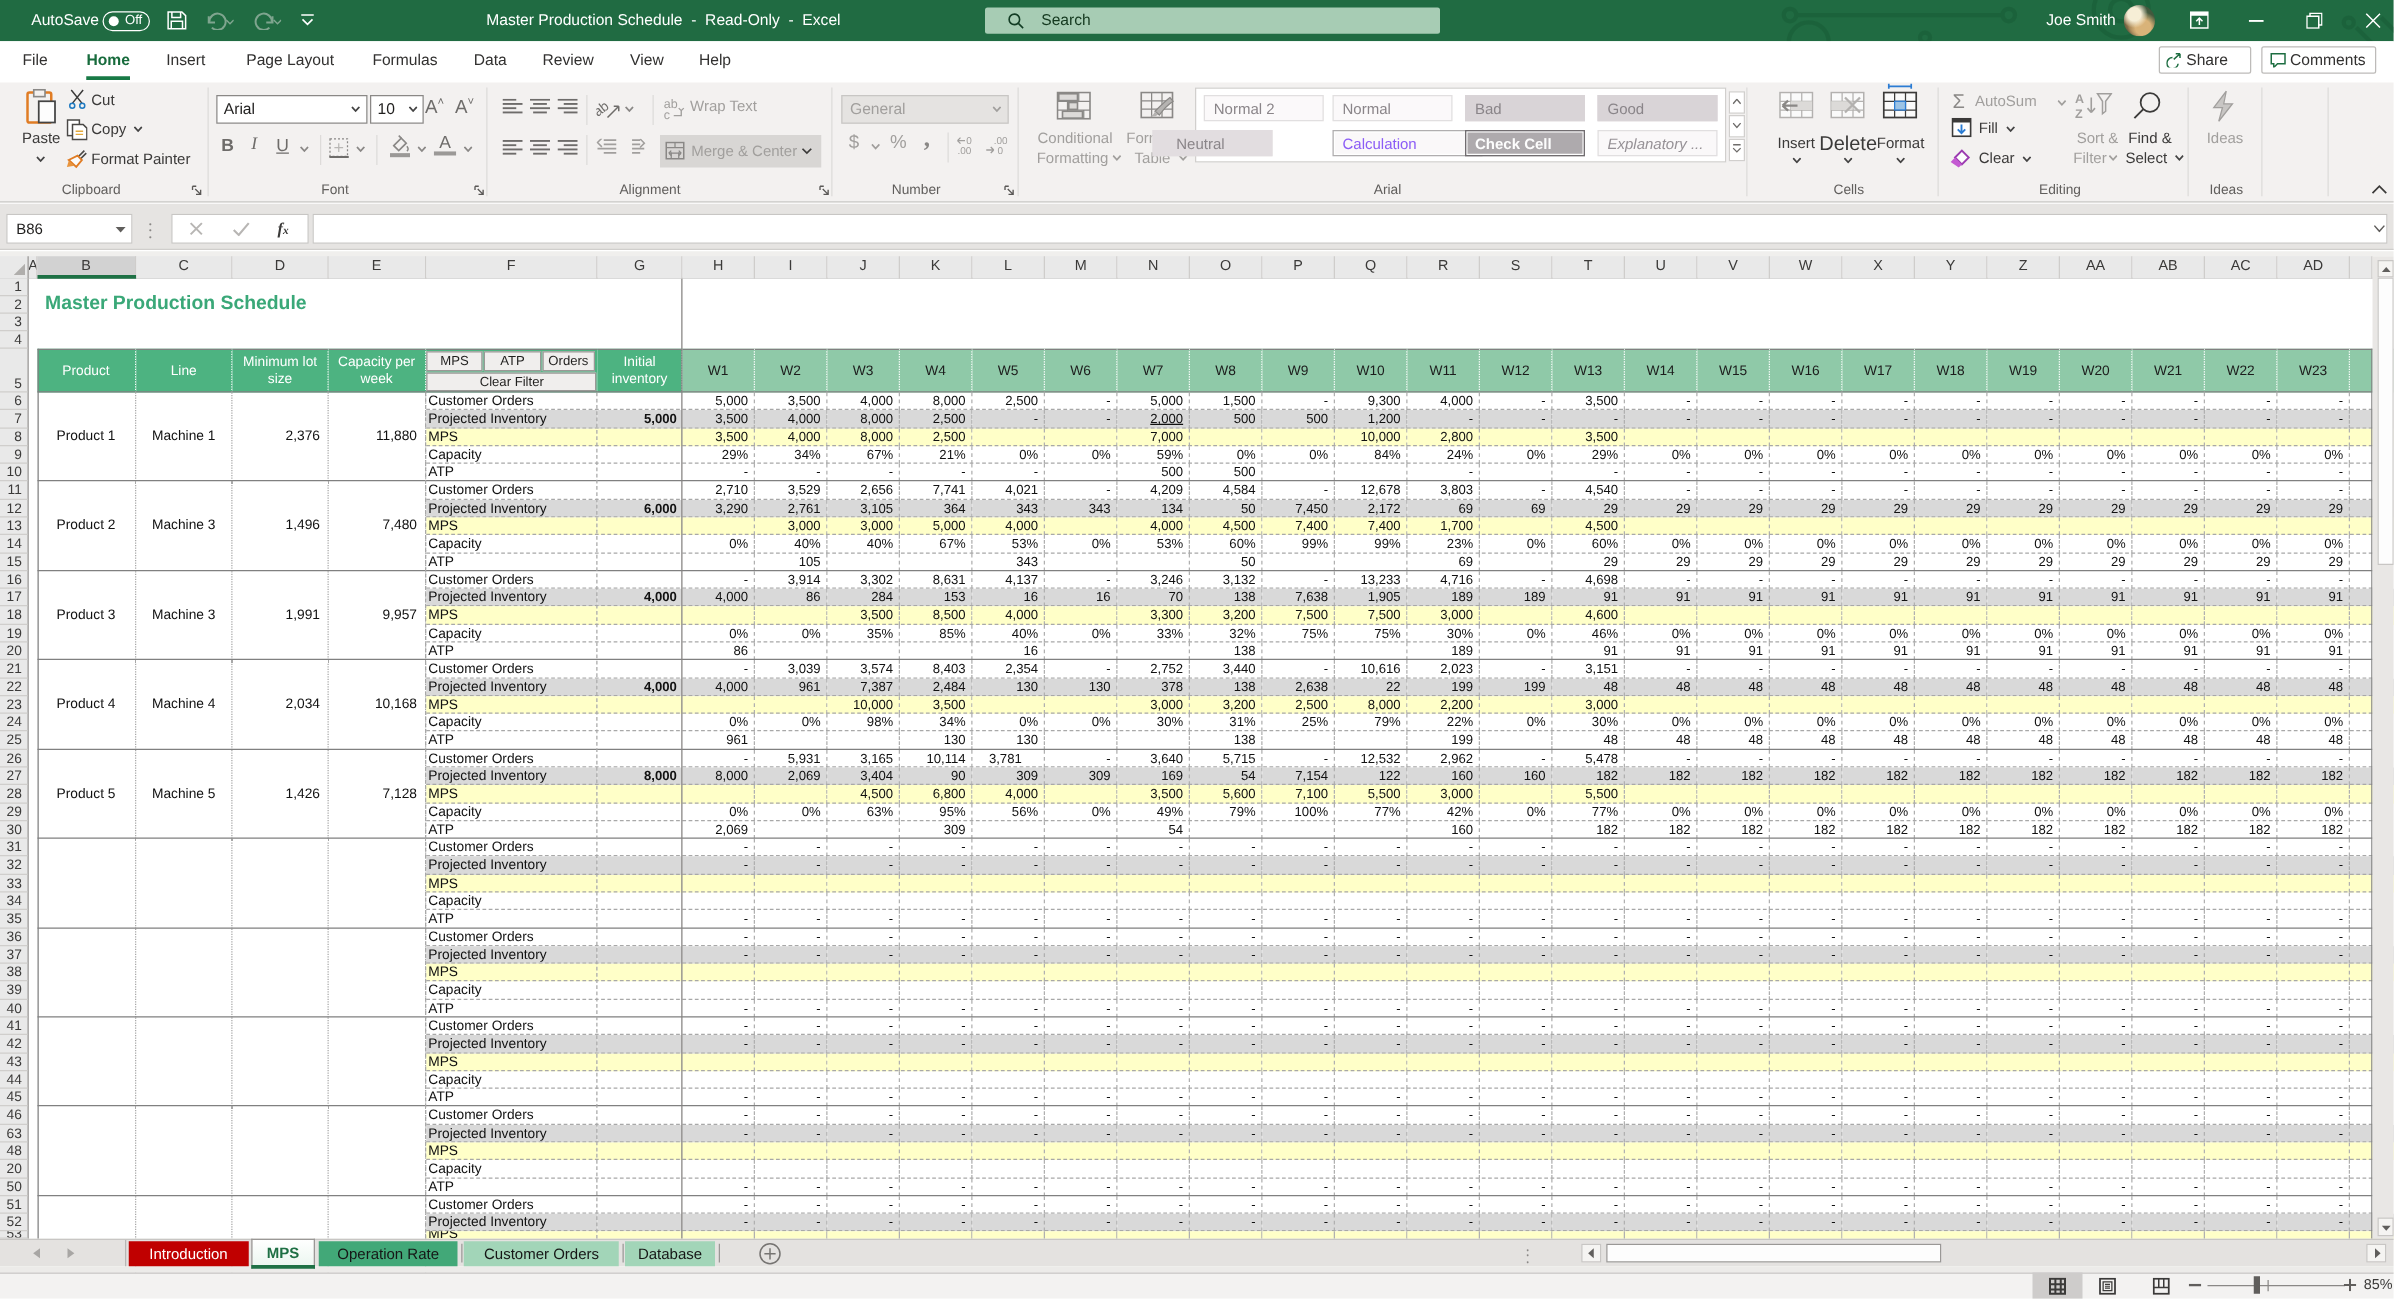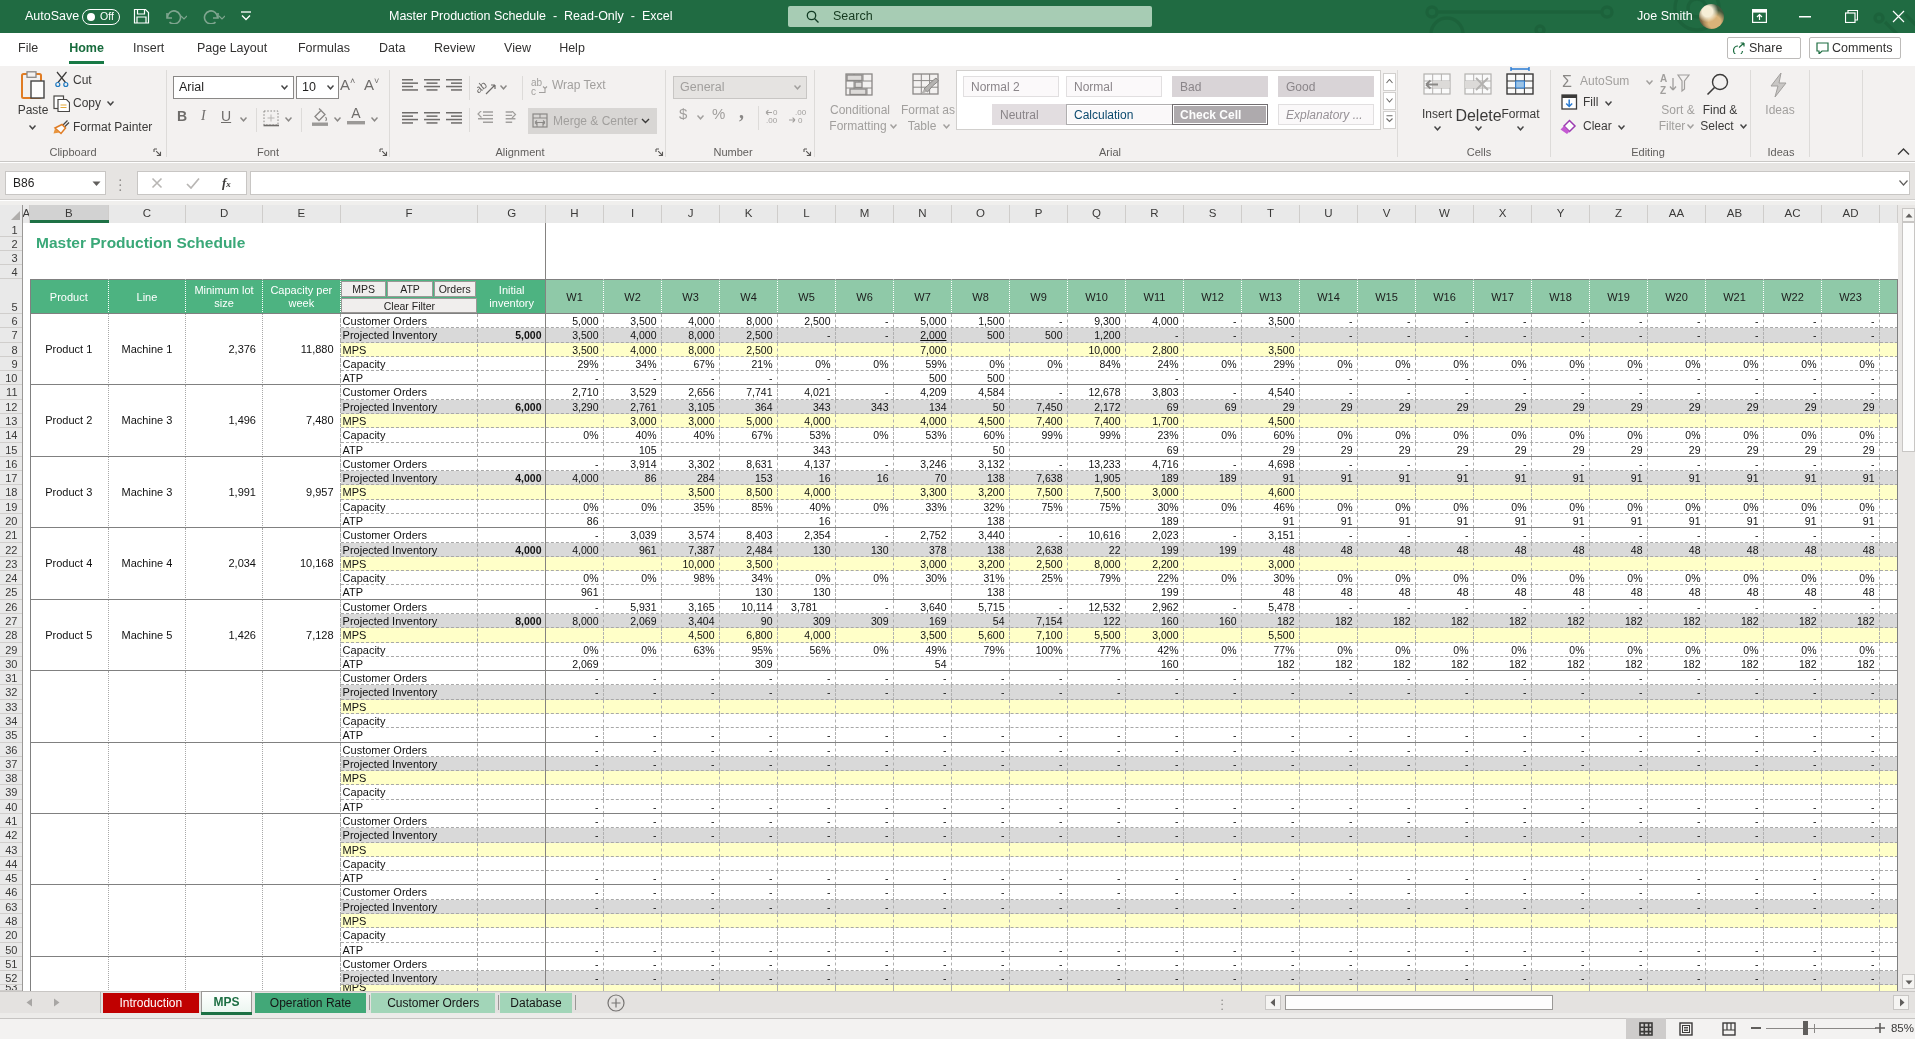--- a/index.html
+++ b/index.html
@@ -317,22 +317,22 @@
 <div style="position:absolute;left:898px;top:103px;width:60px;height:14px;text-align:center;color:#a19f9d;font-size:12px">Format as</div>
 <div style="position:absolute;left:898px;top:119px;width:48px;height:14px;text-align:center;color:#a19f9d;font-size:12px">Table</div>
 <svg style="position:absolute;left:943px;top:124px" width="7" height="5.34">
     <path d="M0.5 0.5 L3.5 3.84 L6.5 0.5" stroke="#a19f9d" stroke-width="1.4" fill="none"></path>
   </svg>
 <div style="position:absolute;left:956px;top:70px;width:425px;height:60px;background:#fff;border:1px solid #d1cfcd"></div>
 <div style="position:absolute;left:963px;top:75.6px;width:96px;height:21px;background:#fbf9fa;border:1px solid #e1dfe0;line-height:21px;padding-left:7px;color:#8a8589;font-size:12px;white-space:nowrap;overflow:hidden">Normal 2</div>
 <div style="position:absolute;left:1066px;top:75.6px;width:96px;height:21px;background:#fbf9fa;border:1px solid #e1dfe0;line-height:21px;padding-left:7px;color:#8a8589;font-size:12px;white-space:nowrap;overflow:hidden">Normal</div>
 <div style="position:absolute;left:1172px;top:75.6px;width:96px;height:21px;background:#d9d4d7;border:1px solid #d9d4d7;line-height:21px;padding-left:7px;color:#8a8589;font-size:12px;white-space:nowrap;overflow:hidden">Bad</div>
 <div style="position:absolute;left:1278px;top:75.6px;width:96px;height:21px;background:#d9d4d7;border:1px solid #d9d4d7;line-height:21px;padding-left:7px;color:#8a8589;font-size:12px;white-space:nowrap;overflow:hidden">Good</div>
-<div style="position:absolute;left:992px;top:103.8px;width:96px;height:21px;background:#e2dde0;border:1px solid #e2dde0;line-height:21px;padding-left:7px;color:#8a8589;font-size:12px;white-space:nowrap;overflow:hidden">Neutral</div>
-<div style="position:absolute;left:1066px;top:103.8px;width:120px;height:21px;background:#faf8f9;border:1px solid #b0aeaf;box-shadow:inset 0 0 0 1px #fff;line-height:21px;padding-left:7px;color:#0c4a6e;font-size:12px;white-space:nowrap;overflow:hidden">Calculation</div>
+<div style="position:absolute;left:922px;top:103.8px;width:96px;height:21px;background:#e2dde0;border:1px solid #e2dde0;line-height:21px;padding-left:18px;color:#8a8589;font-size:12px;white-space:nowrap;overflow:hidden">Neutral</div>
+<div style="position:absolute;left:1066px;top:103.8px;width:120px;height:21px;background:#faf8f9;border:1px solid #b0aeaf;box-shadow:inset 0 0 0 1px #fff;line-height:21px;padding-left:7px;color:#8b5cf6;font-size:12px;white-space:nowrap;overflow:hidden">Calculation</div>
 <div style="position:absolute;left:1172px;top:103.8px;width:96px;height:21px;background:#aeaaad;border:1px solid #716d70;box-shadow:inset 0 0 0 1px #fff;line-height:21px;padding-left:7px;color:#fdfdfd;font-size:12px;font-weight:bold;white-space:nowrap;overflow:hidden">Check Cell</div>
 <div style="position:absolute;left:1278px;top:103.8px;width:96px;height:21px;background:#faf8f9;border:1px solid #e1dfe0;line-height:21px;padding-left:7px;color:#969196;font-size:12px;font-style:italic;white-space:nowrap;overflow:hidden">Explanatory ...</div>
 <div style="position:absolute;left:1382.5px;top:73px;width:13px;height:18px;background:#fff;border:1px solid #d1cfcd"></div>
 <div style="position:absolute;left:1382.5px;top:92px;width:13px;height:18px;background:#fff;border:1px solid #d1cfcd"></div>
 <div style="position:absolute;left:1382.5px;top:111px;width:13px;height:18px;background:#fff;border:1px solid #d1cfcd"></div>
 <svg style="position:absolute;left:1386px;top:79px" width="7" height="5">
     <path d="M0.5 4 L3.5 0.5 L6.5 4" stroke="#6e6c6a" stroke-width="1.1" fill="none"></path>
   </svg>
 <svg style="position:absolute;left:1386px;top:98px" width="7" height="5">
     <path d="M0.5 0.5 L3.5 4 L6.5 0.5" stroke="#6e6c6a" stroke-width="1.1" fill="none"></path>

